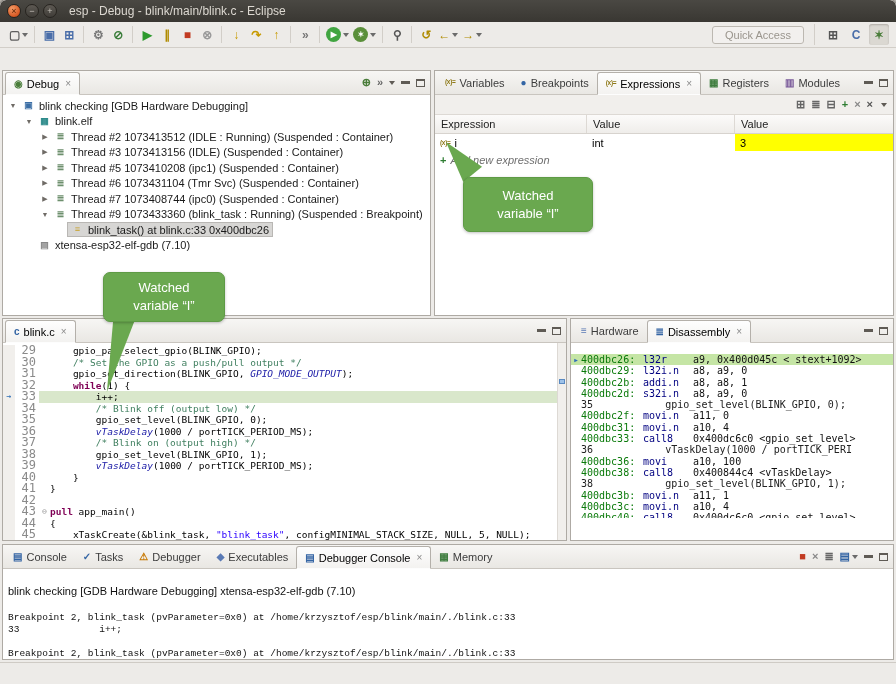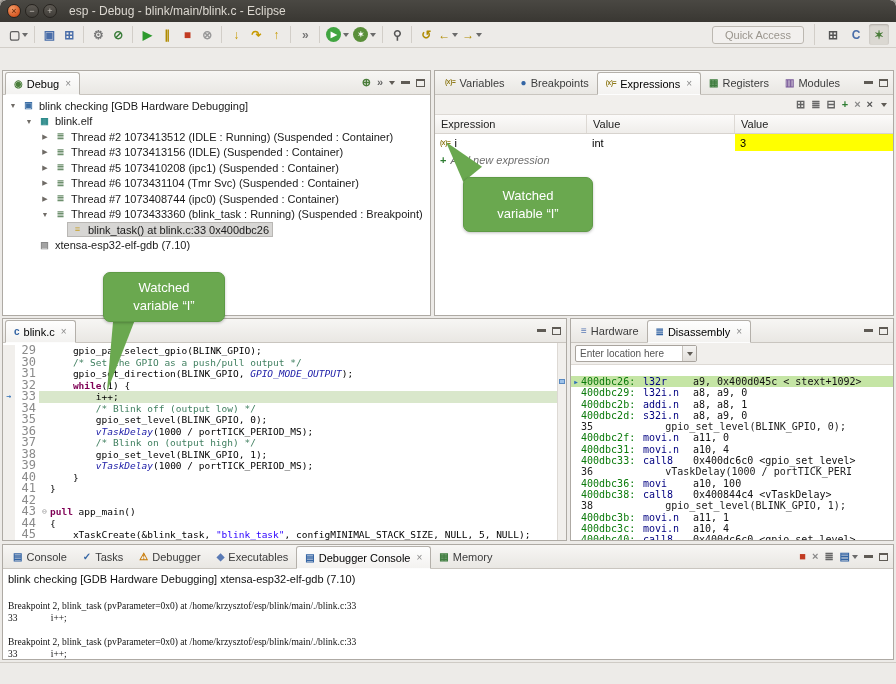--- a/index.html
+++ b/index.html
@@ -88,23 +88,23 @@
 .dbody{height:calc(100% - 46px);overflow:hidden;background:#fff;padding-top:11px;}
 .drow{display:flex;height:11.3px;font-family:"DejaVu Sans Mono",monospace;font-size:10px;white-space:pre;line-height:11.3px;}
 .drow.cur{background:#c5e5a5;}
 .dmark{width:10px;flex:none;font-size:6px;color:#2f6fb7;text-align:center;line-height:11.3px;}
 .daddr{width:62px;flex:none;color:#0a7a0a;}
 .dmn{width:50px;flex:none;color:#000080;}
 .dops{color:#101010;}
 .dsrc{color:#222;}
 
 
-.cbody{height:calc(100% - 24px);background:#fff;overflow:hidden;padding:4px 5px;}
+.cbody{height:calc(100% - 24px);background:#fff;overflow:hidden;padding:16px 5px;}
 .chead{font-size:11px;color:#111;height:15px;white-space:nowrap;}
-.cline{font-family:Liberation Serif, serif;font-size:9.5px;height:12px;white-space:pre;color:#111;line-height:12px;}
+.cline{font-family:Liberation Mono, monospace;font-size:9.5px;height:12px;white-space:pre;color:#111;line-height:12px;}
 
 
 .callout{position:absolute;background:#6aa84f;border:1px solid #5e9a45;border-radius:7px;color:#fff;font-size:13px;text-align:center;display:flex;flex-direction:column;justify-content:center;line-height:1.35;z-index:10;box-shadow:0 1px 3px rgba(0,0,0,.25);}
 .cpointer{position:absolute;background:#6aa84f;z-index:9;}
 
 .statusbar{position:absolute;left:0;right:0;bottom:0;height:22px;background:#edebe8;border-top:1px solid #cfcbc5;}
 </style>
 </head>
 <body>
 
@@ -458,28 +458,20 @@
         </div>
       <div class="pbtns">
         <span class="vtool">
             <i class="minbar"></i>
           </span>
         <span class="vtool">
             <i class="maxbox"></i>
           </span>
       </div>
     </div>
-    <div class="dtoolbar">
-      <div class="combo">
-        <span class="ctext">Enter location here</span>
-        <span class="cbtn">
-            <i class="tri"></i>
-          </span>
-      </div>
-    </div>
     <div class="dbody">
         <div class="drow cur"><span class="dmark">▶</span><span class="daddr">400dbc26:</span><span class="dmn">l32r</span><span class="dops">a9, 0x400d045c &lt; stext+1092&gt;</span></div>
         <div class="drow"><span class="dmark"></span><span class="daddr">400dbc29:</span><span class="dmn">l32i.n</span><span class="dops">a8, a9, 0</span></div>
         <div class="drow"><span class="dmark"></span><span class="daddr">400dbc2b:</span><span class="dmn">addi.n</span><span class="dops">a8, a8, 1</span></div>
         <div class="drow"><span class="dmark"></span><span class="daddr">400dbc2d:</span><span class="dmn">s32i.n</span><span class="dops">a8, a9, 0</span></div>
         <div class="drow"><span class="dmark"></span><span class="dsrc">35            gpio_set_level(BLINK_GPIO, 0);</span></div>
         <div class="drow"><span class="dmark"></span><span class="daddr">400dbc2f:</span><span class="dmn">movi.n</span><span class="dops">a11, 0</span></div>
         <div class="drow"><span class="dmark"></span><span class="daddr">400dbc31:</span><span class="dmn">movi.n</span><span class="dops">a10, 4</span></div>
         <div class="drow"><span class="dmark"></span><span class="daddr">400dbc33:</span><span class="dmn">call8</span><span class="dops">0x400dc6c0 &lt;gpio_set_level&gt;</span></div>
         <div class="drow"><span class="dmark"></span><span class="dsrc">36            vTaskDelay(1000 / portTICK_PERI</span></div>

